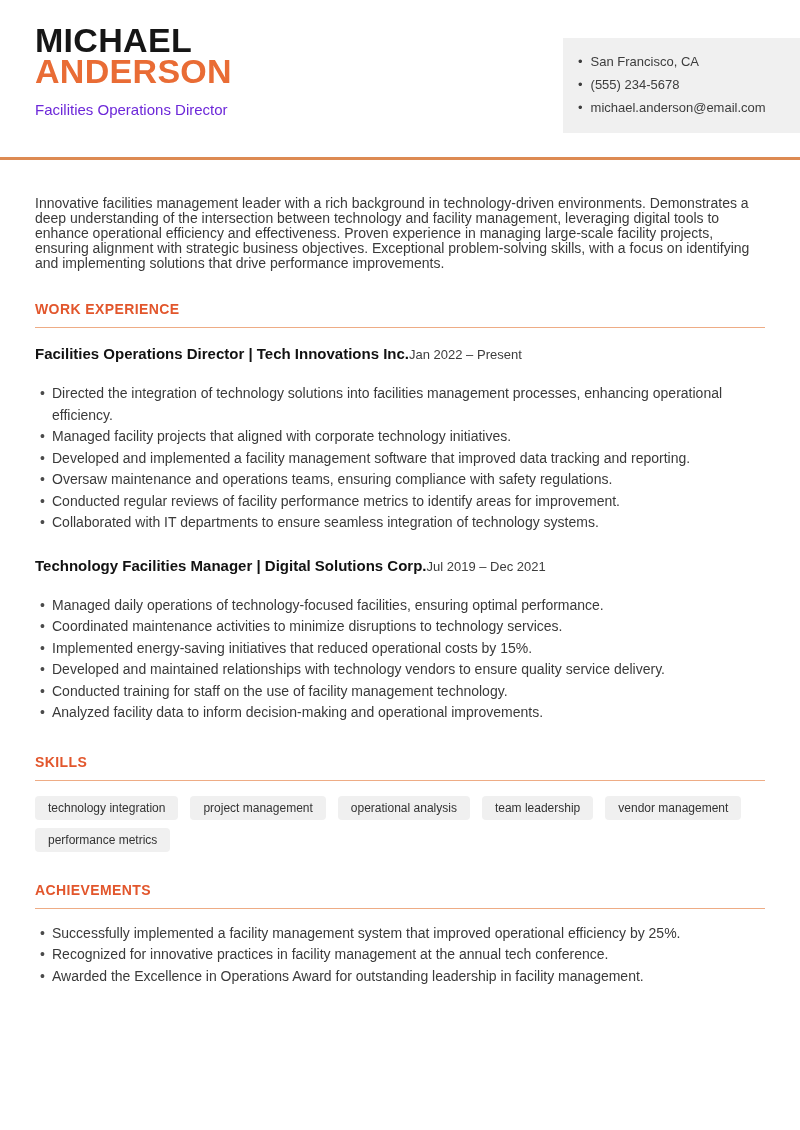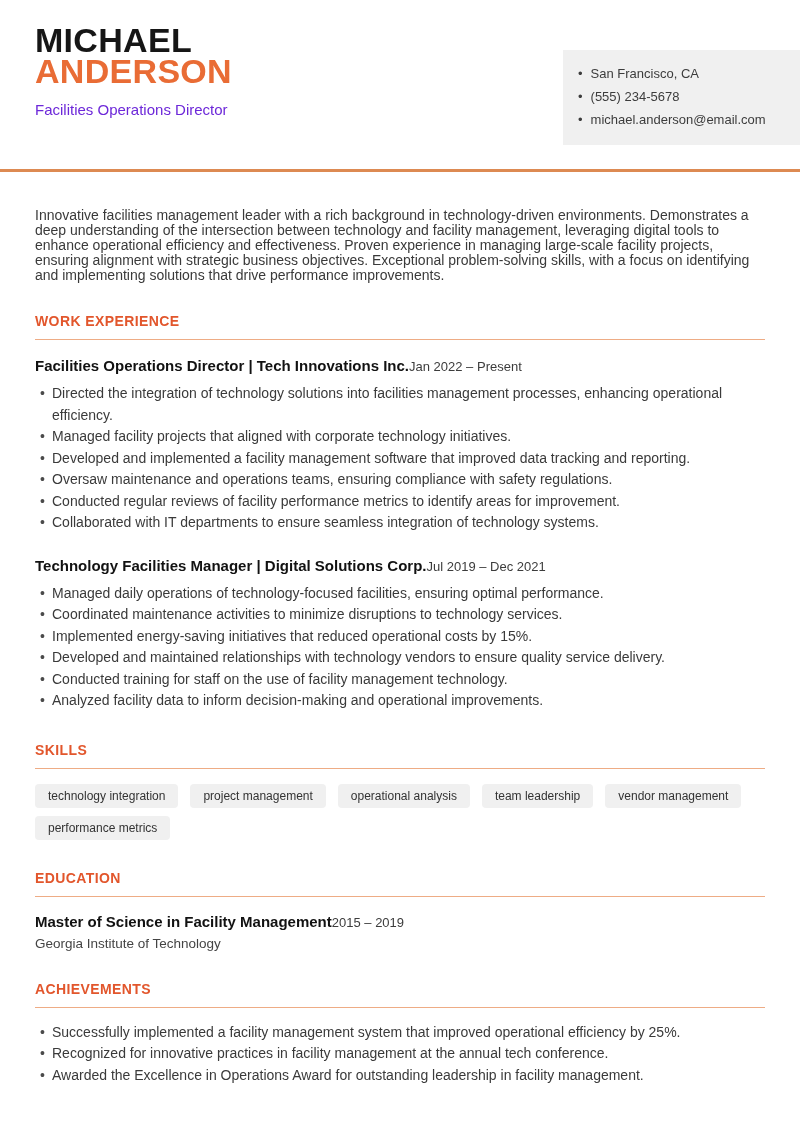--- a/index.html
+++ b/index.html
@@ -37,21 +37,21 @@
   .person-job-title{
     margin-top:14px;
     font-size:15px;
     color:#6d28d9;
   }
   .contact-box{
     list-style:none;
     background:var(--tag-bg);
     width:237px;
     padding:13px 10px 13px 15px;
-    margin-top:25px;
+    margin-top:13px;
     font-size:13px;
     color:#3c3c3c;
   }
   .contact-box li{
     padding:3px 0 4px;
     line-height:16px;
   }
   .contact-box li::before{
     content:"•";
     color:#3c3c3c;
@@ -90,21 +90,21 @@
     font-weight:700;
     color:#121212;
   }
   .dates{
     font-size:13px;
     color:#3c3c3c;
     white-space:nowrap;
   }
   ul.bullets{
     list-style:none;
-    margin-top:9px;
+    margin-top:21px;
   }
   ul.bullets li{
     line-height:21.5px;
     padding-left:17px;
     position:relative;
     color:#3a3a3a;
   }
   ul.bullets li::before{
     content:"•";
     position:absolute;
@@ -197,30 +197,20 @@
       <div class="tags">
         <span class="tag">technology integration</span>
         <span class="tag">project management</span>
         <span class="tag">operational analysis</span>
         <span class="tag">team leadership</span>
         <span class="tag">vendor management</span>
         <span class="tag">performance metrics</span>
       </div>
     </section>
 
-    <section class="section">
-      <h2 class="section-title">EDUCATION</h2>
-      <div class="edu-block">
-        <div class="edu-header">
-          <h3 class="edu-degree">Master of Science in Facility Management</h3>
-          <span class="dates">2015 – 2019</span>
-        </div>
-        <div class="edu-school">Georgia Institute of Technology</div>
-      </div>
-    </section>
 
     <section class="section">
       <h2 class="section-title">ACHIEVEMENTS</h2>
       <ul class="bullets" style="margin-top:14px;">
         <li>Successfully implemented a facility management system that improved operational efficiency by 25%.</li>
         <li>Recognized for innovative practices in facility management at the annual tech conference.</li>
         <li>Awarded the Excellence in Operations Award for outstanding leadership in facility management.</li>
       </ul>
     </section>
 

